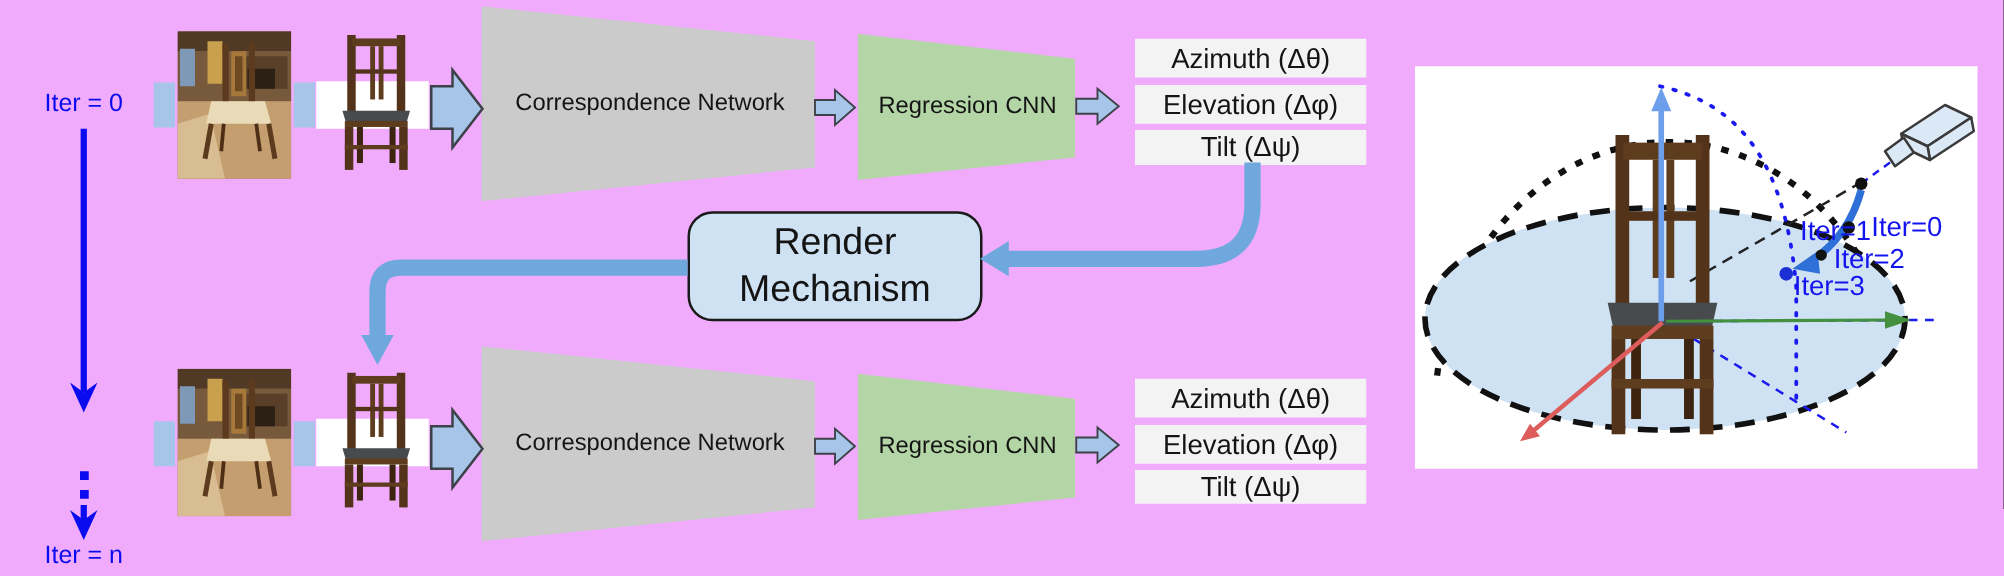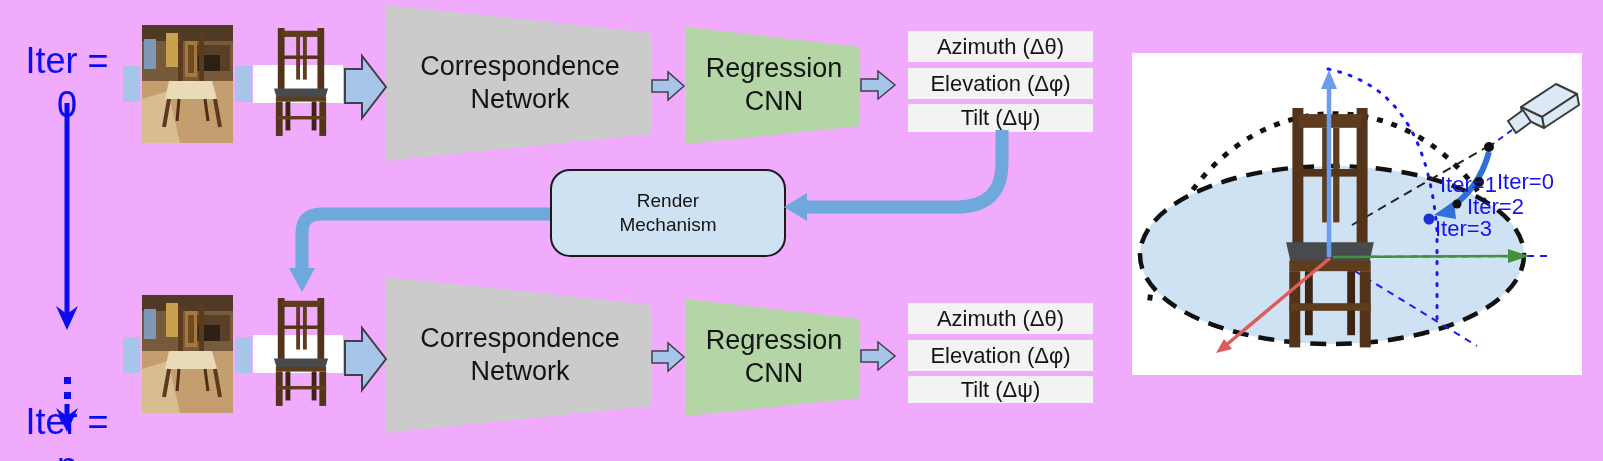--- a/index.html
+++ b/index.html
@@ -12,29 +12,29 @@
     position:absolute;display:flex;align-items:center;justify-content:center;
     text-align:center;color:#141414;z-index:3;line-height:1.22;
   }
   .trap{position:absolute;z-index:1;}
   .trap.gray{background:#cbcbcb;clip-path:polygon(0% 0%,100% 17.9%,100% 82.7%,0% 100%);}
   .trap.green{background:#b4d6a6;clip-path:polygon(0% 0%,100% 17.1%,100% 84.6%,0% 100%);}
   .outbox{
     position:absolute;background:#f3f3f3;z-index:1;display:flex;align-items:center;
     justify-content:center;font-size:22px;color:#141414;
   }
-  .iterlbl{color:#0b0bf0;font-size:36px;}
+  .iterlbl{color:#0b0bf0;font-size:20px;}
   .panel-iter{position:absolute;z-index:4;color:#1414ee;font-size:22px;font-weight:500;}
   .rendermech{
     position:absolute;left:550px;top:169px;width:236px;height:88px;background:#cfe2f3;
     border:2.5px solid #1a1a1a;border-radius:20px;z-index:1;display:flex;align-items:center;
-    justify-content:center;text-align:center;font-size:19px;line-height:1.26;color:#141414;
+    justify-content:center;text-align:center;font-size:30px;line-height:1.26;color:#141414;
     box-sizing:border-box;padding:4px 38px;
   }
-  .net-label{font-size:27px;}
+  .net-label{font-size:19px;}
 </style>
 </head>
 <body>
 
 <div class="stage">
 
   <div class="trap gray" style="left:385px;top:5px;width:267px;height:156px;"></div>
   <div class="trap green" style="left:686px;top:27px;width:174px;height:117px;"></div>
 
   <div class="trap gray" style="left:385px;top:277px;width:267px;height:156px;"></div>

